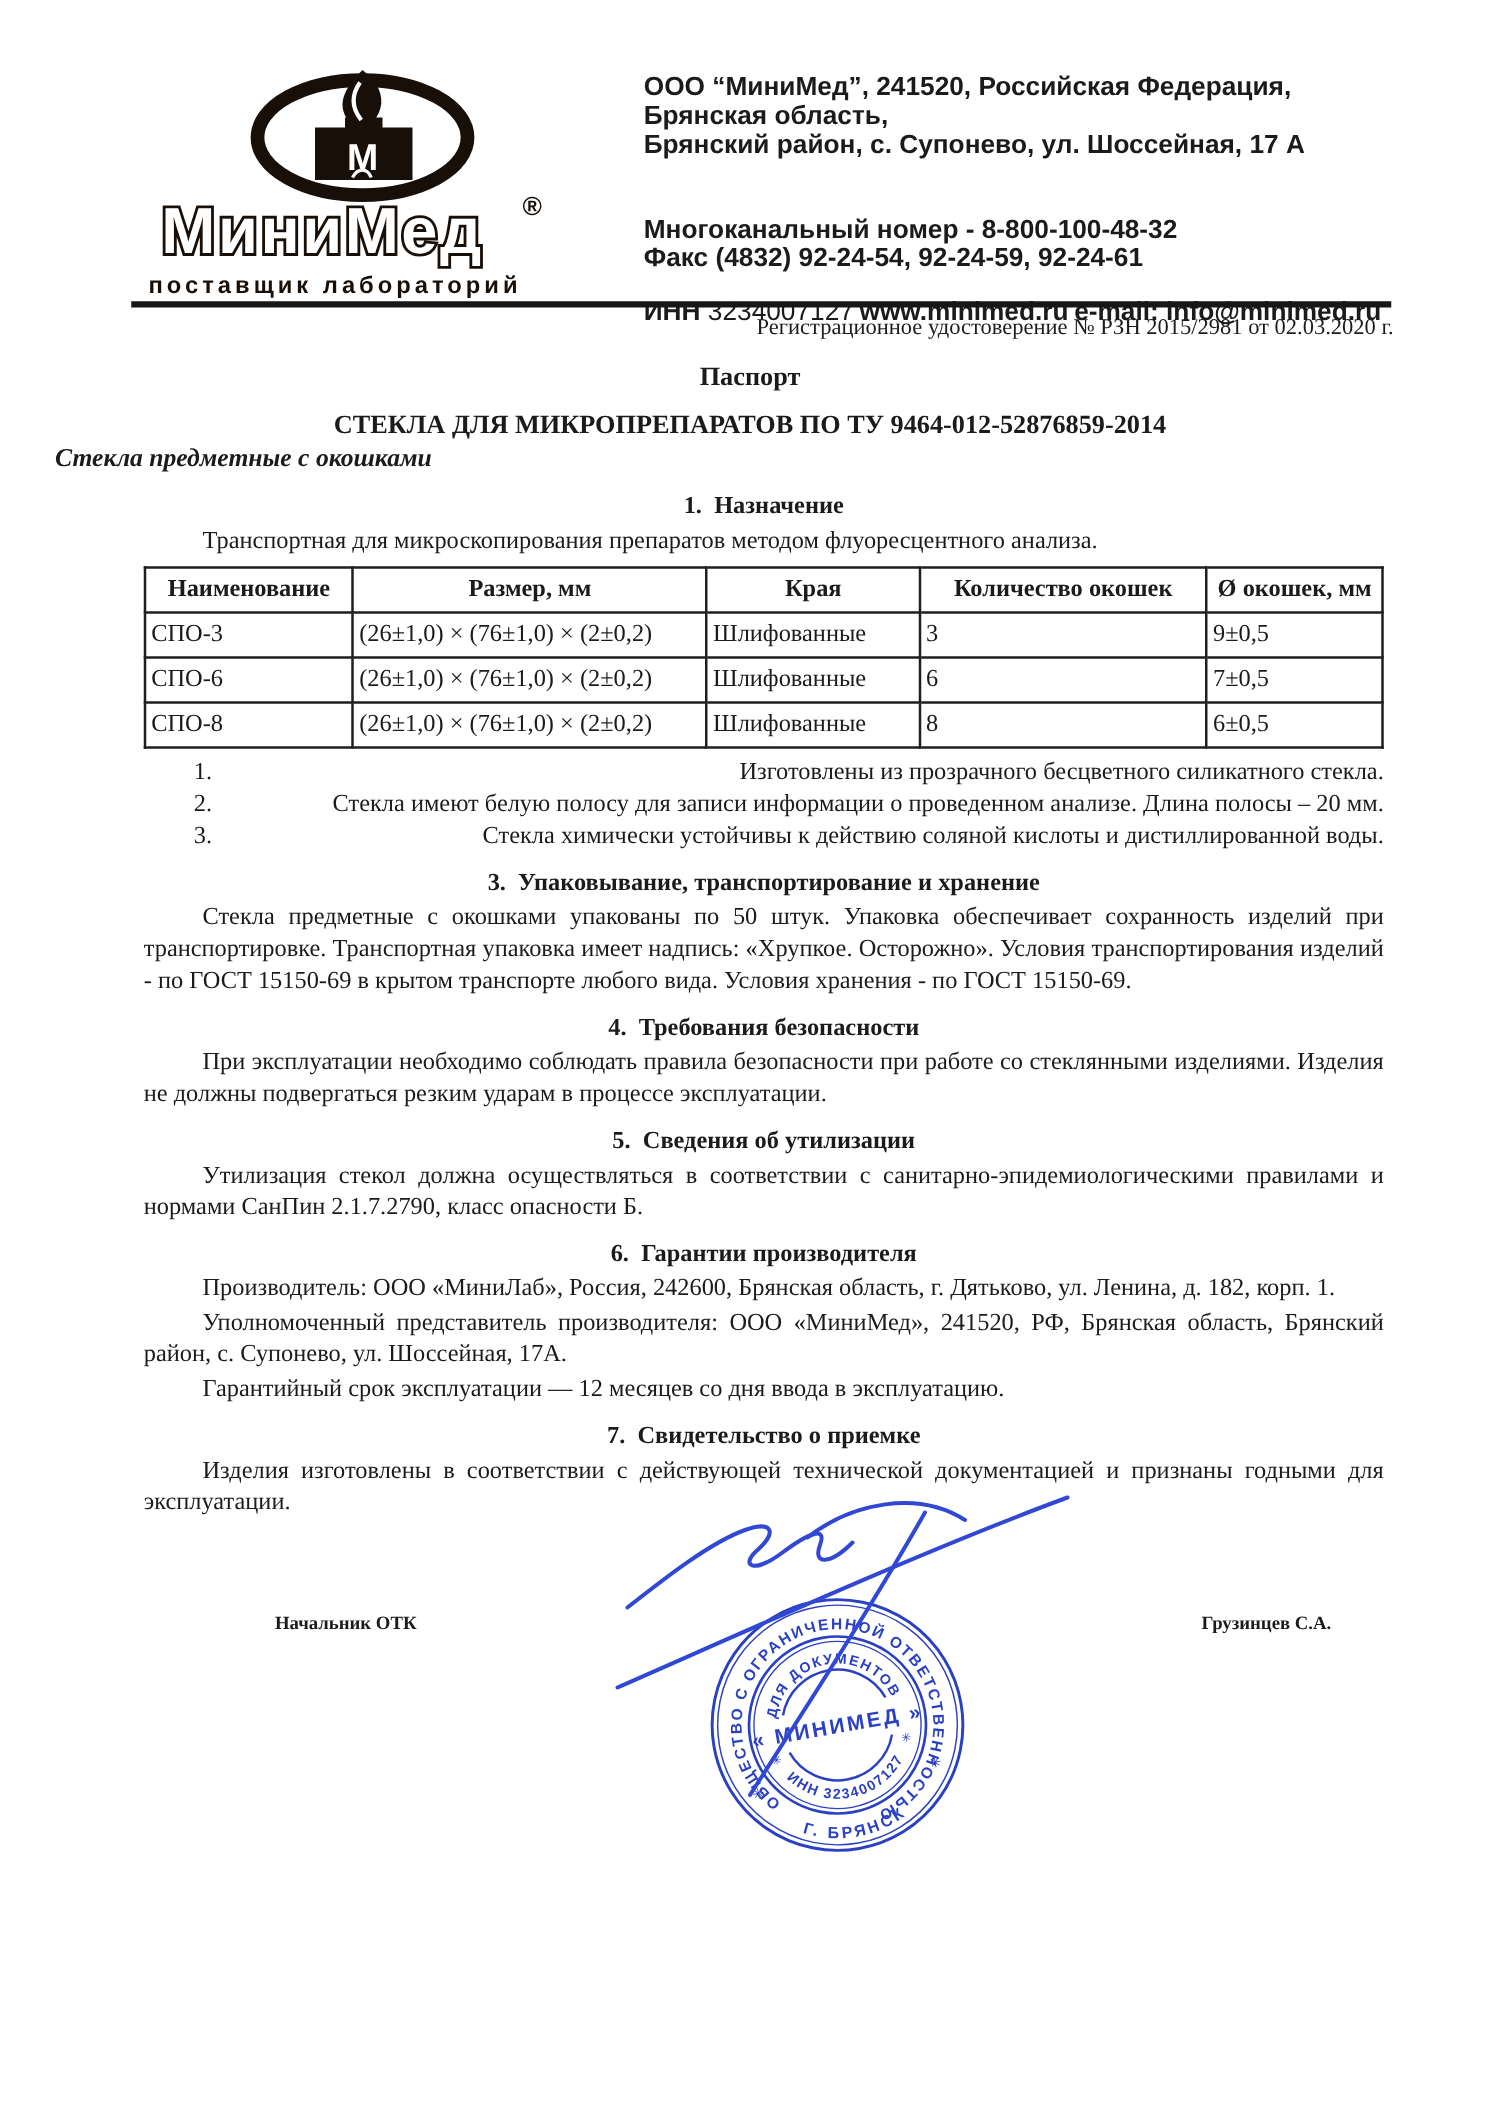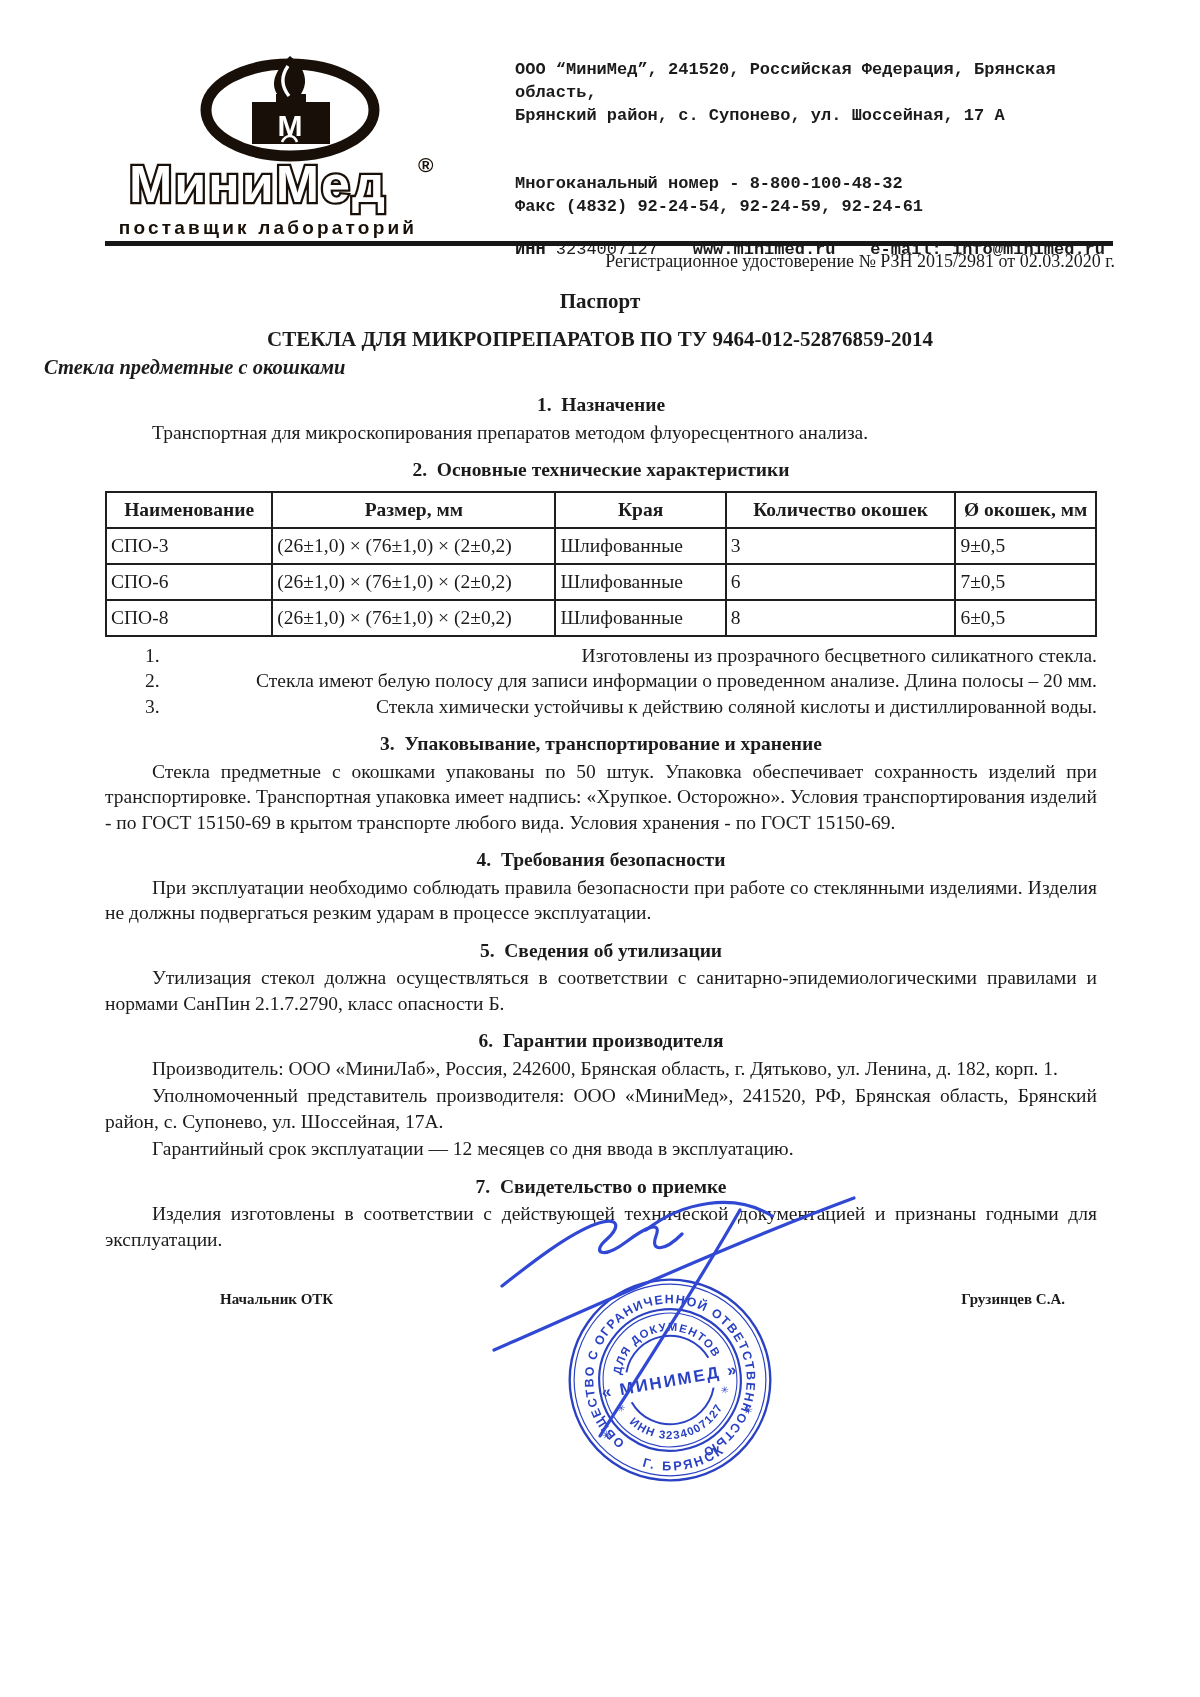--- a/index.html
+++ b/index.html
@@ -5,35 +5,35 @@
   html,body{margin:0;padding:0;background:#e8e8e8;}
   .page{
     position:relative;width:1200px;height:1697px;margin:0 auto;background:#ffffff;
     font-family:"Liberation Serif",serif;color:#1b1b1b;overflow:hidden;
   }
   
   .letterhead{position:absolute;top:50px;left:100px;right:95px;height:170px;}
   .logo{position:absolute;left:0;top:0;width:350px;height:190px;}
   .contact{
     position:absolute;left:415px;top:8px;right:0;
-    font-family:Liberation Mono, monospace;font-weight:bold;font-size:17px;line-height:23px;
+    font-family:Liberation Sans, sans-serif;font-weight:bold;font-size:21px;line-height:23px;
   }
   .contact .addr{margin:0 0 22px 0;}
   .contact .phones{margin:0 0 20px 0;}
   .inn-row{display:flex;justify-content:space-between;align-items:baseline;}
   .inn-val{font-weight:normal;}
   
   .rule{position:absolute;top:241px;left:105px;width:1008px;height:5px;background:#171717;}
   .reg-line{position:absolute;top:251px;left:105px;width:1010px;text-align:right;font-size:18px;}
   
   .doc-title{position:absolute;top:289px;left:0;width:1200px;text-align:center;font-size:21px;font-weight:bold;margin:0;}
   .product-title{position:absolute;top:327px;left:0;width:1200px;text-align:center;font-size:21px;font-weight:bold;margin:0;}
   .product-subtitle{position:absolute;top:356px;left:0;width:1200px;text-align:left;font-size:20.5px;font-weight:bold;font-style:italic;margin:0;padding-left:44px;}
   
-  .doc-body{position:absolute;top:392px;left:105px;width:992px;font-size:19.5px;line-height:25.5px;}
+  .doc-body{position:absolute;top:392px;left:115px;width:992px;font-size:19.5px;line-height:25.5px;}
   .sec-h{text-align:center;font-weight:bold;font-size:19.5px;margin:0;padding:0;white-space:pre-wrap;}
   .sp-before{margin-top:12px;}
   .para{margin:2px 0 0 0;text-align:justify;text-indent:47px;}
   
   table.spec{border-collapse:collapse;width:100%;margin:8px 0 6px 0;}
   table.spec th,table.spec td{
     border:2px solid #1f1f1f;vertical-align:middle;
     font-size:19.5px;padding:4px 4px;height:26px;
   }
   table.spec th{font-weight:bold;}
@@ -110,21 +110,20 @@
 
   <h1 class="doc-title">Паспорт</h1>
   <h2 class="product-title">СТЕКЛА ДЛЯ МИКРОПРЕПАРАТОВ ПО ТУ 9464-012-52876859-2014</h2>
   <h3 class="product-subtitle">Стекла предметные с окошками</h3>
 
   <div class="doc-body">
 
     <p class="sec-h">1.  Назначение</p>
     <p class="para">Транспортная для микроскопирования препаратов методом флуоресцентного анализа.</p>
 
-    <p class="sec-h sp-before">2.  Основные технические характеристики</p>
 
     <table class="spec">
       <colgroup>
           <col class="c1">
           <col class="c2">
           <col class="c3">
           <col class="c4">
           <col class="c5">
         </colgroup>
       <tbody>

